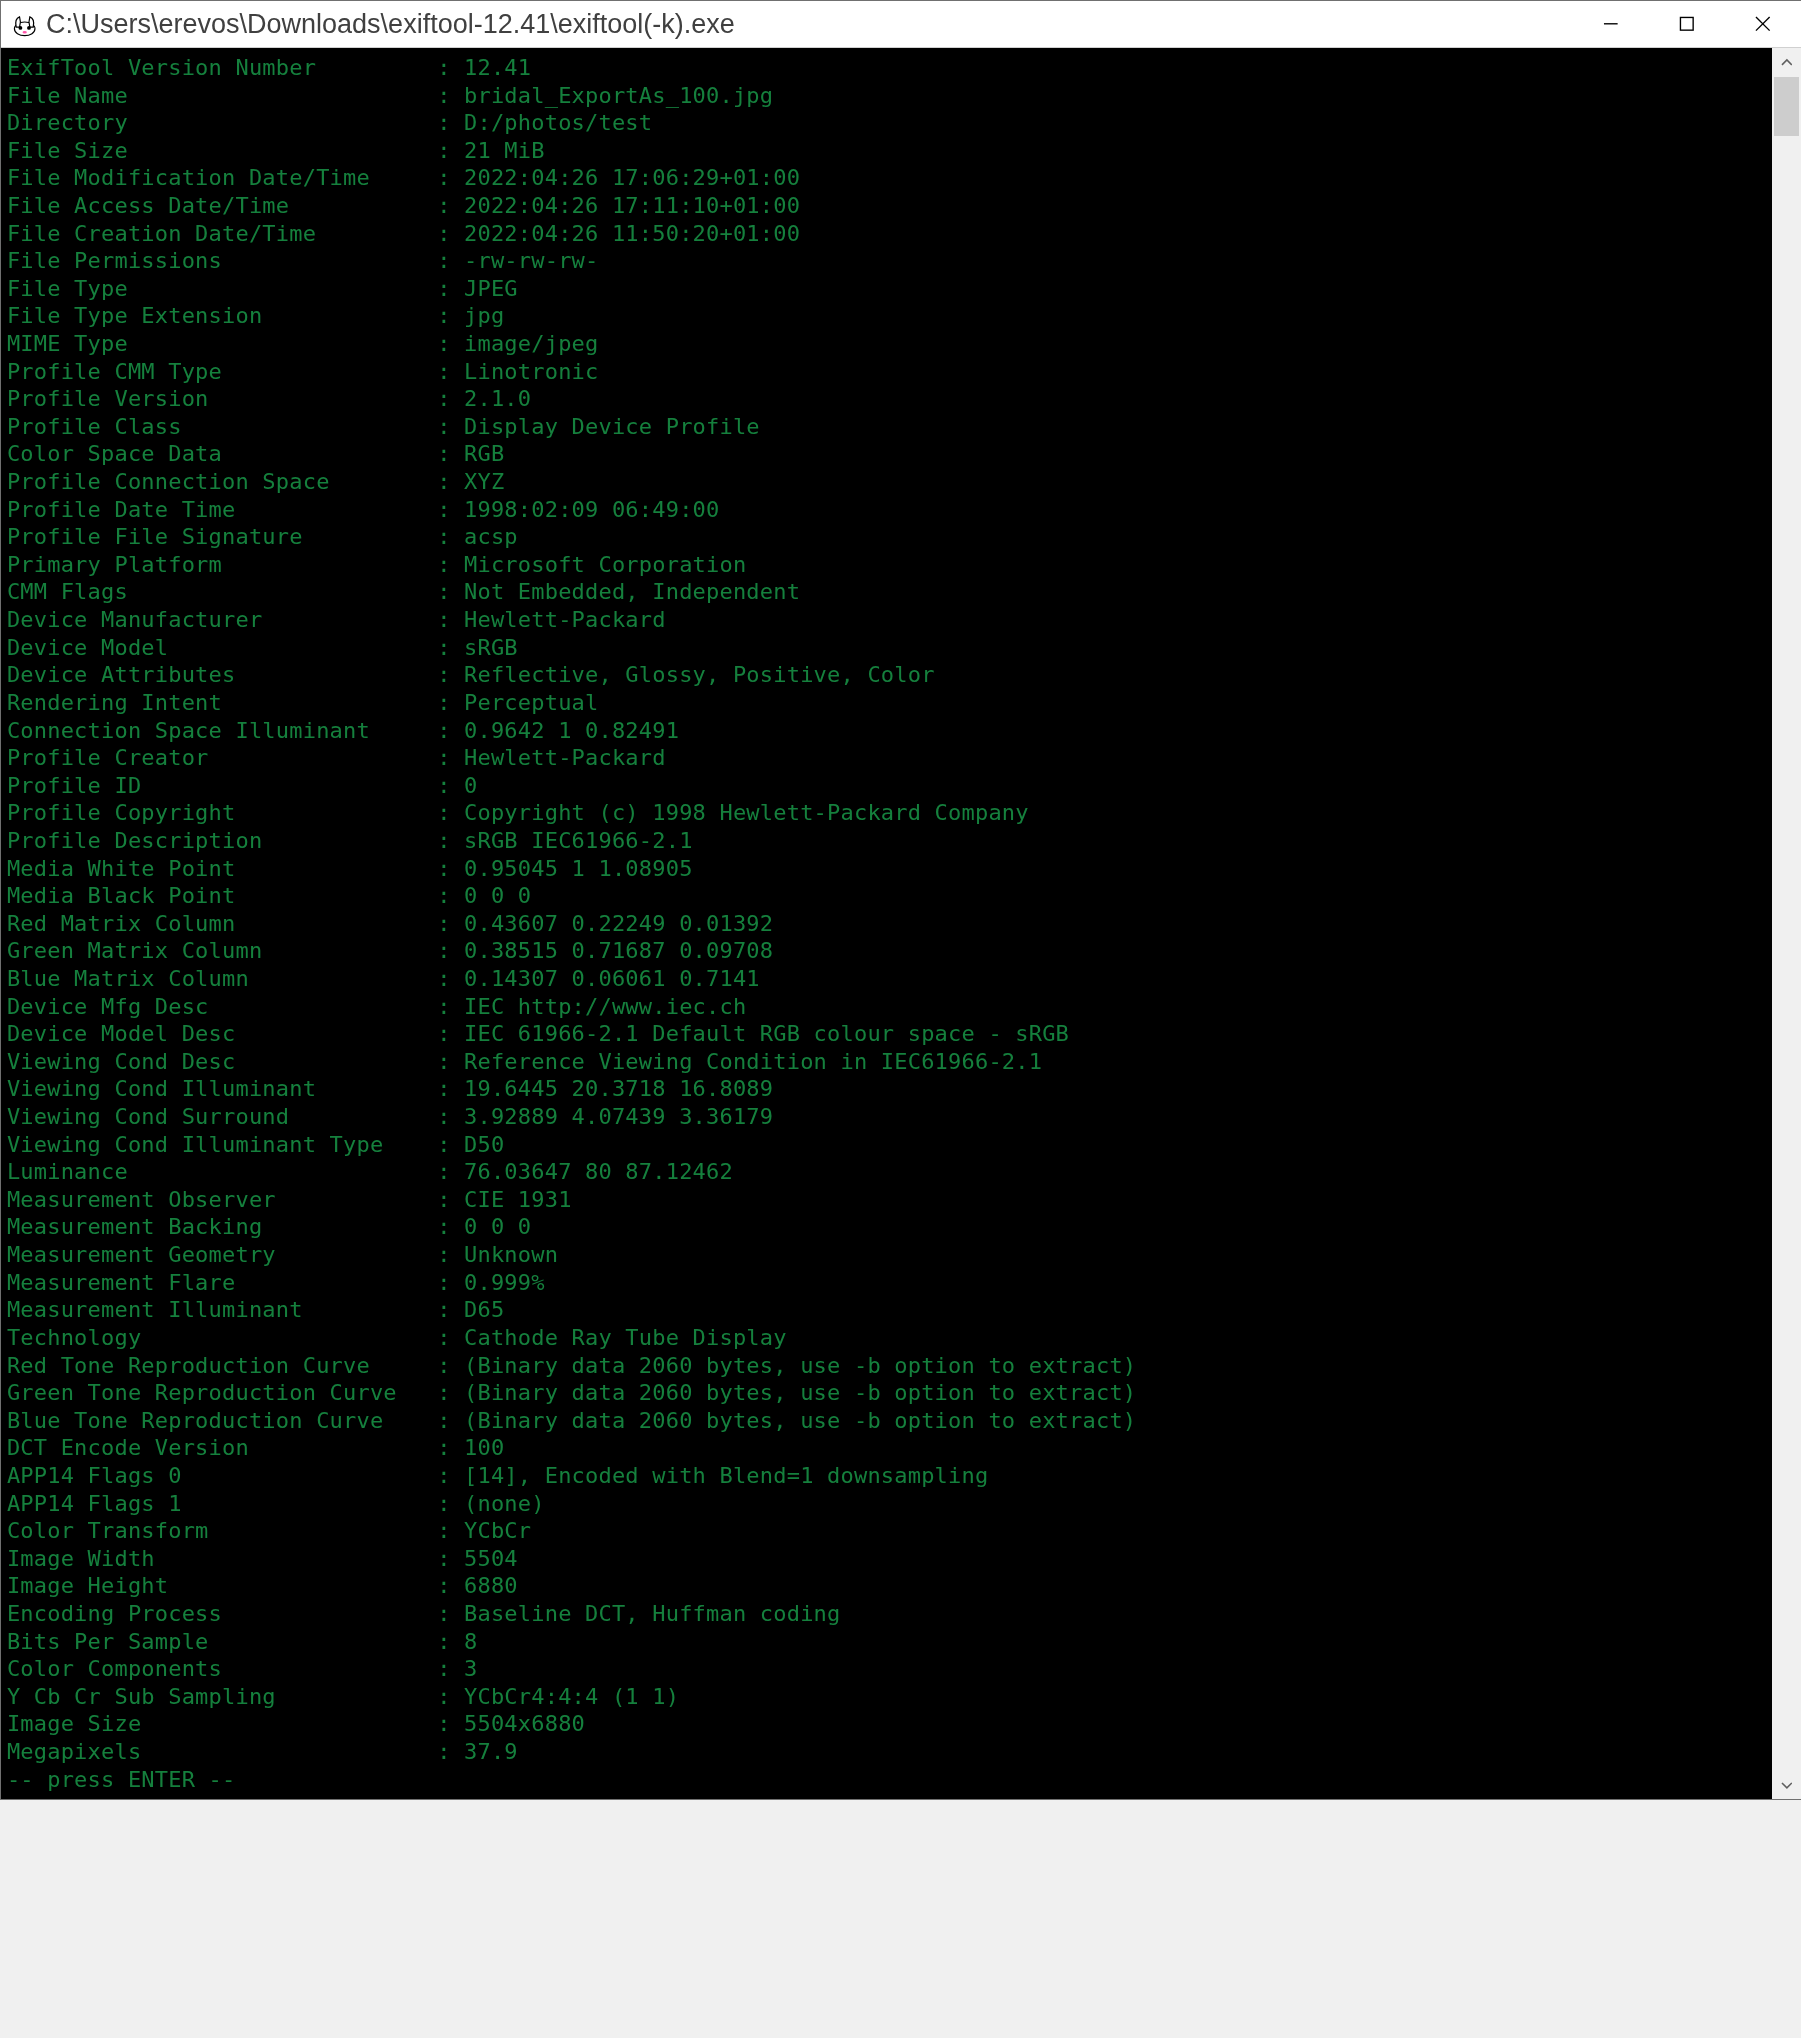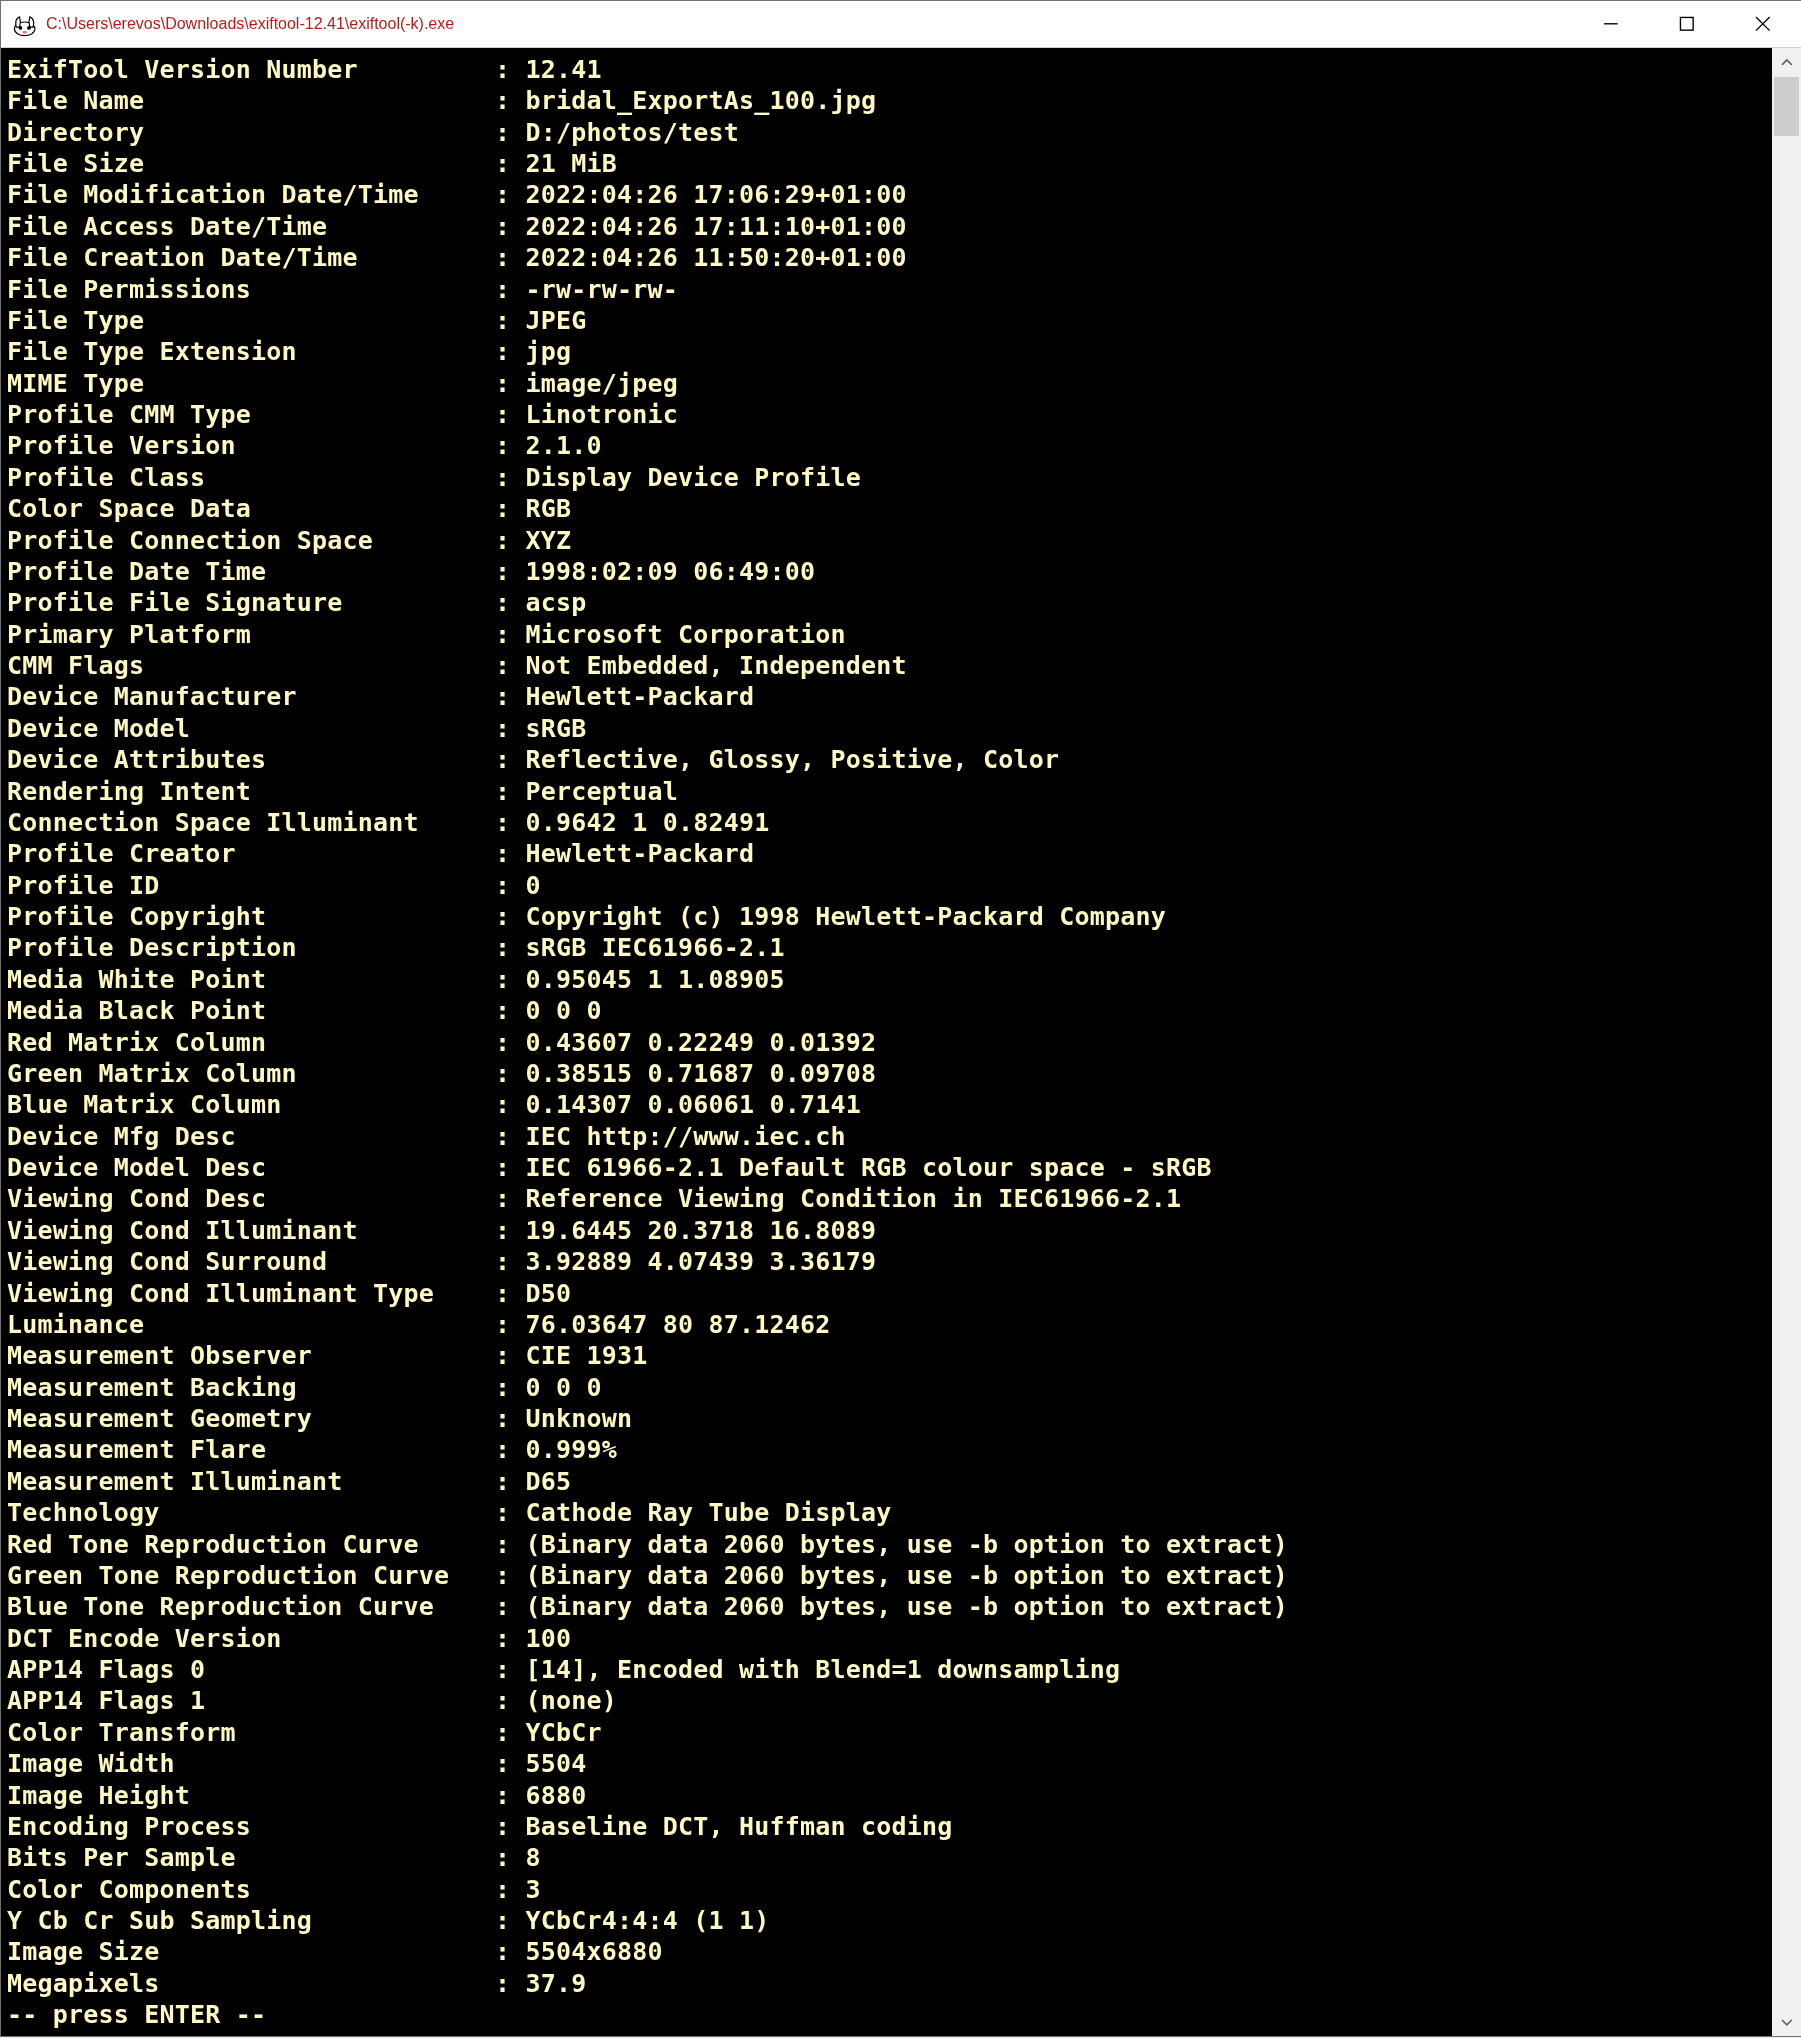--- a/index.html
+++ b/index.html
@@ -28,22 +28,22 @@
   .app-icon {
     width: 27.4px;
     height: 27.4px;
     margin-right: 7.8px;
     display:flex;
     align-items:center;
     justify-content:center;
   }
   .title-text {
     flex: 1;
-    font-size: 16px;
-    color: #b91c1c;
+    font-size: 27px;
+    color: #404040;
     white-space: nowrap;
     overflow: hidden;
   }
   .win-controls {
     display: flex;
     height: 100%;
   }
   .win-btn {
     width: 76px;
     height: 100%;
@@ -54,29 +54,28 @@
   }
   .win-btn svg { width: 17.6px; height: 17.6px; }
   .content-wrap {
     display: flex;
     flex: 1;
     min-height: 0;
   }
   .terminal {
     flex: 1;
     background: #000000;
-    color: #fef9c3;
+    color: #15803d;
     font-family: Consolas, "Lucida Console", monospace;
-    font-size: 25px;
+    font-size: 22px;
     line-height: 1.255;
     white-space: pre;
     padding: 5.9px 0 5.9px 5.9px;
     overflow: hidden;
     letter-spacing: 0.2px;
-    font-weight: bold;
   }
   .scrollbar {
     width: 29px;
     background: #f0f0f0;
     display: flex;
     flex-direction: column;
     align-items: center;
   }
   .scroll-arrow {
     width: 29px;

